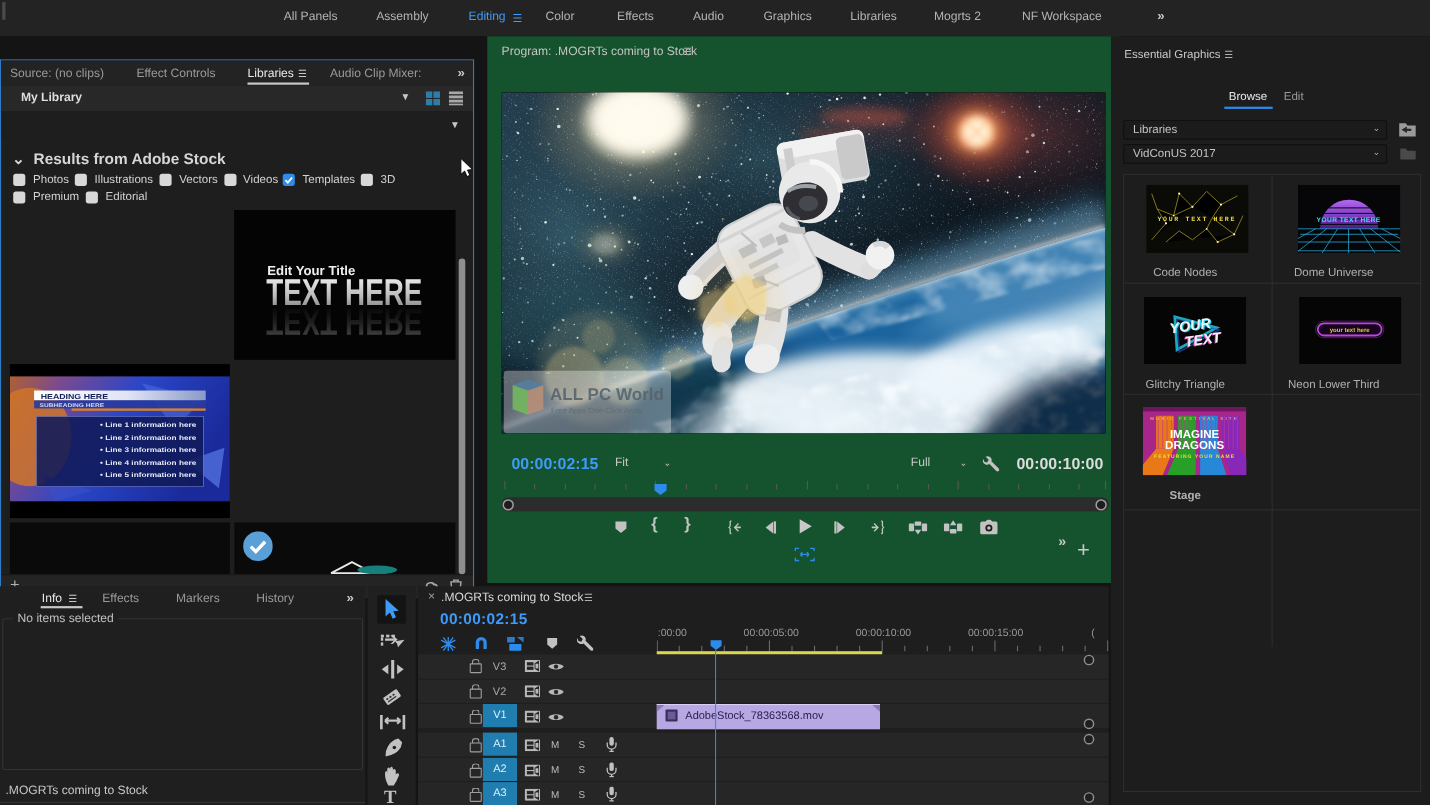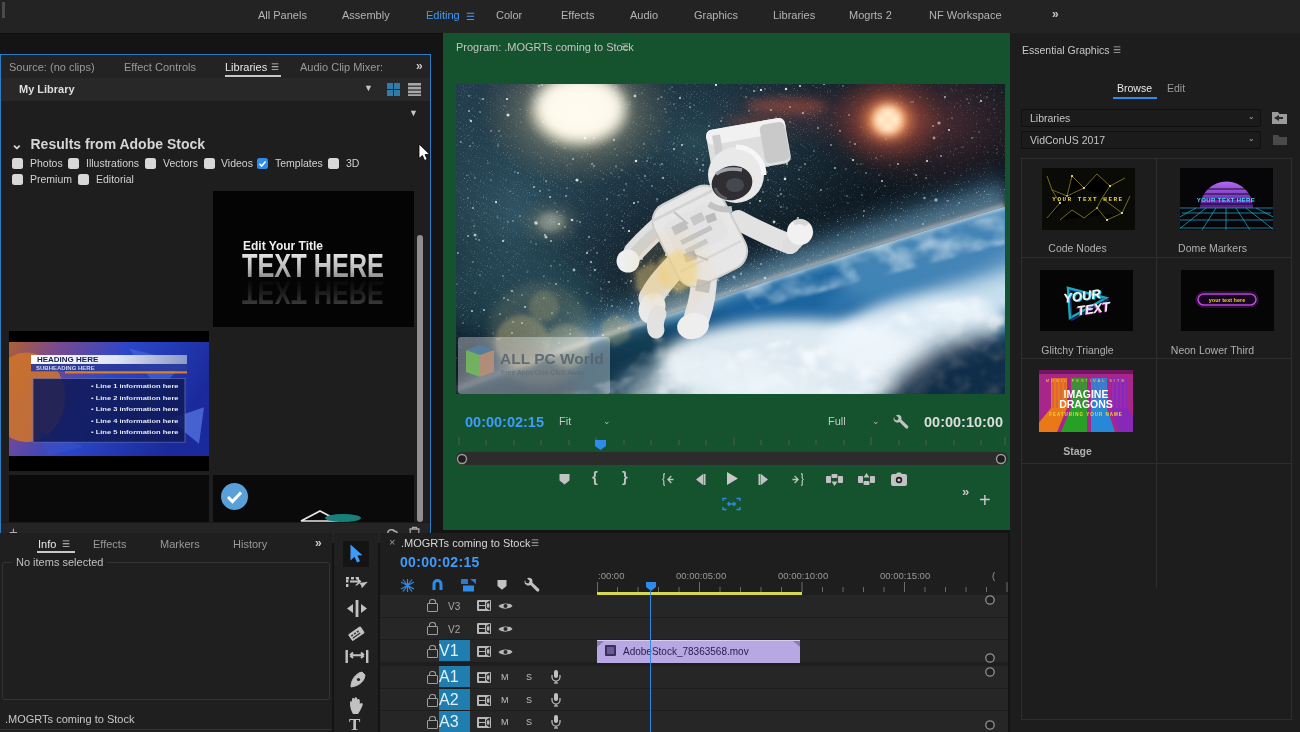--- a/index.html
+++ b/index.html
@@ -1210,21 +1210,21 @@
       <line x1="46" y1="40" x2="46" y2="62"></line>
           <line x1="36" y1="40" x2="22" y2="62"></line>
           <line x1="26" y1="40" x2="-2" y2="62"></line>
           <line x1="16" y1="40" x2="-24" y2="62"></line>
           <line x1="56" y1="40" x2="70" y2="62"></line>
           <line x1="66" y1="40" x2="94" y2="62"></line>
           <line x1="76" y1="40" x2="118" y2="62"></line>
     </g>
     <text x="46" y="34" text-anchor="middle" fill="#4ad8f8" font-family="Liberation Sans,sans-serif" font-size="6" font-weight="bold" letter-spacing="0.4">YOUR TEXT HERE</text>
   </svg>
-  <div class="abs" style="left:135px;top:209px;width:135px;text-align:center;color:#b0b0b0;font-size:10.5px;">Dome Markers</div>
+  <div class="abs" style="left:135px;top:209px;width:135px;text-align:center;color:#b0b0b0;font-size:10.5px;">Dome Universe</div>
 
   <svg class="abs" style="left:30px;top:237px" width="93" height="61" viewBox="0 0 93 61">
     <rect width="93" height="61" fill="#050505"></rect>
     <polygon points="28,18 66,28 30,48" fill="none" stroke="#20c8d8" stroke-width="2.5" opacity="0.85"></polygon>
     <polygon points="30,20 68,30 32,50" fill="none" stroke="#2a50d0" stroke-width="1.5" opacity="0.6"></polygon>
     <g transform="rotate(-8 46 32)">
       <text x="24" y="30" fill="#20d8e8" font-family="Liberation Sans,sans-serif" font-size="13" font-weight="bold" font-style="italic" transform="translate(1,0.7)">YOUR</text>
       <text x="24" y="30" fill="#f2f2f2" font-family="Liberation Sans,sans-serif" font-size="13" font-weight="bold" font-style="italic">YOUR</text>
       <text x="36" y="44" fill="#e050c8" font-family="Liberation Sans,sans-serif" font-size="13" font-weight="bold" font-style="italic" transform="translate(-1,0.7)">TEXT</text>
       <text x="36" y="44" fill="#f2f2f2" font-family="Liberation Sans,sans-serif" font-size="13" font-weight="bold" font-style="italic">TEXT</text>
@@ -1404,21 +1404,21 @@
   <div class="abs" style="left:0;top:62px;width:628px;height:22px;background:#262626;"></div>
   <div class="abs" style="left:0;top:85px;width:628px;height:21px;background:#262626;"></div>
   <div class="abs" style="left:0;top:107px;width:628px;height:22px;background:#262626;"></div>
   <div class="abs" style="left:0;top:133px;width:628px;height:22px;background:#262626;"></div>
   <div class="abs" style="left:0;top:156px;width:628px;height:21px;background:#262626;"></div>
   <div class="abs" style="left:0;top:178px;width:628px;height:21px;background:#262626;"></div>
 
   <style>.lk{position:absolute;width:9px;height:7px;border:1.2px solid #9e9e9e;border-radius:1px;}
   .lkh{position:absolute;width:5px;height:4px;border:1.2px solid #9e9e9e;border-bottom:none;border-radius:3px 3px 0 0;}
   .tlab{position:absolute;font-size:10px;color:#a8a8a8;}
-  .tbox{position:absolute;width:31px;height:21px;background:#1f7db0;color:#dff0fa;font-size:16px;line-height:21px;}
+  .tbox{position:absolute;width:31px;height:21px;background:#1f7db0;color:#dff0fa;font-size:10px;text-align:center;line-height:21px;}
   .msi{position:absolute;font-size:9px;color:#c0c0c0;}
   </style>
   <div class="lkh" style="left:49px;top:66px"></div>
       <div class="lk" style="left:47px;top:70px"></div>
   <div class="lkh" style="left:49px;top:89px"></div>
       <div class="lk" style="left:47px;top:93px"></div>
   <div class="lkh" style="left:49px;top:112px"></div>
       <div class="lk" style="left:47px;top:116px"></div>
   <div class="lkh" style="left:49px;top:138px"></div>
       <div class="lk" style="left:47px;top:142px"></div>

